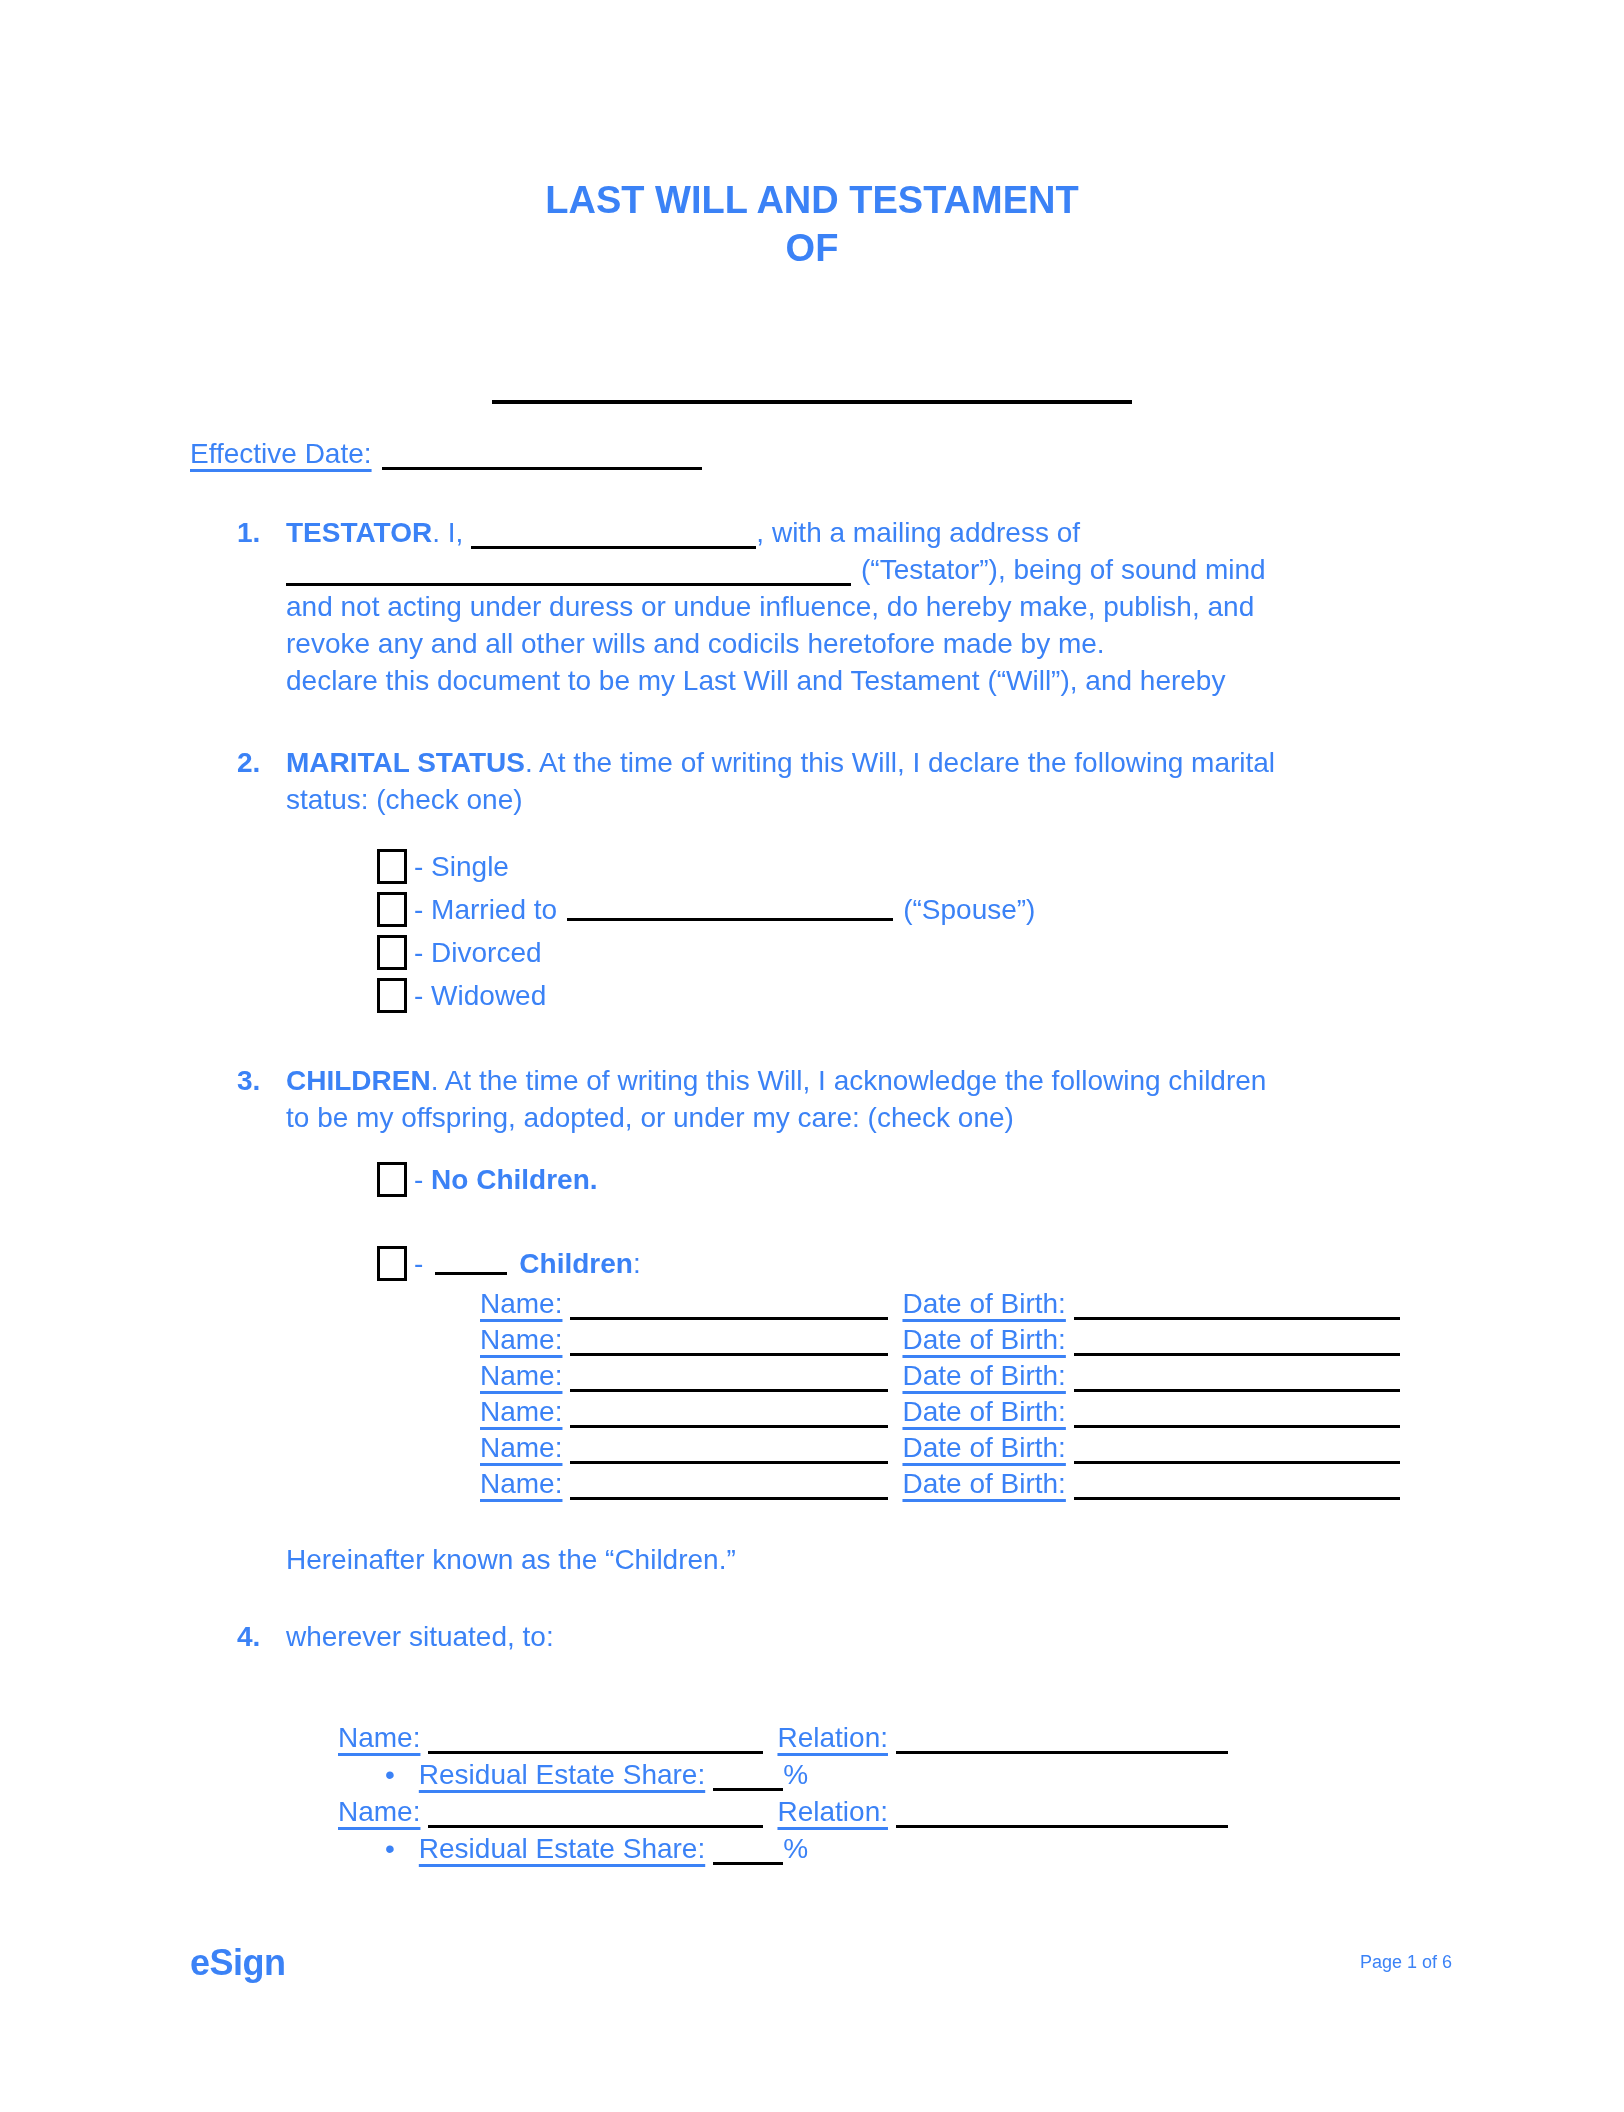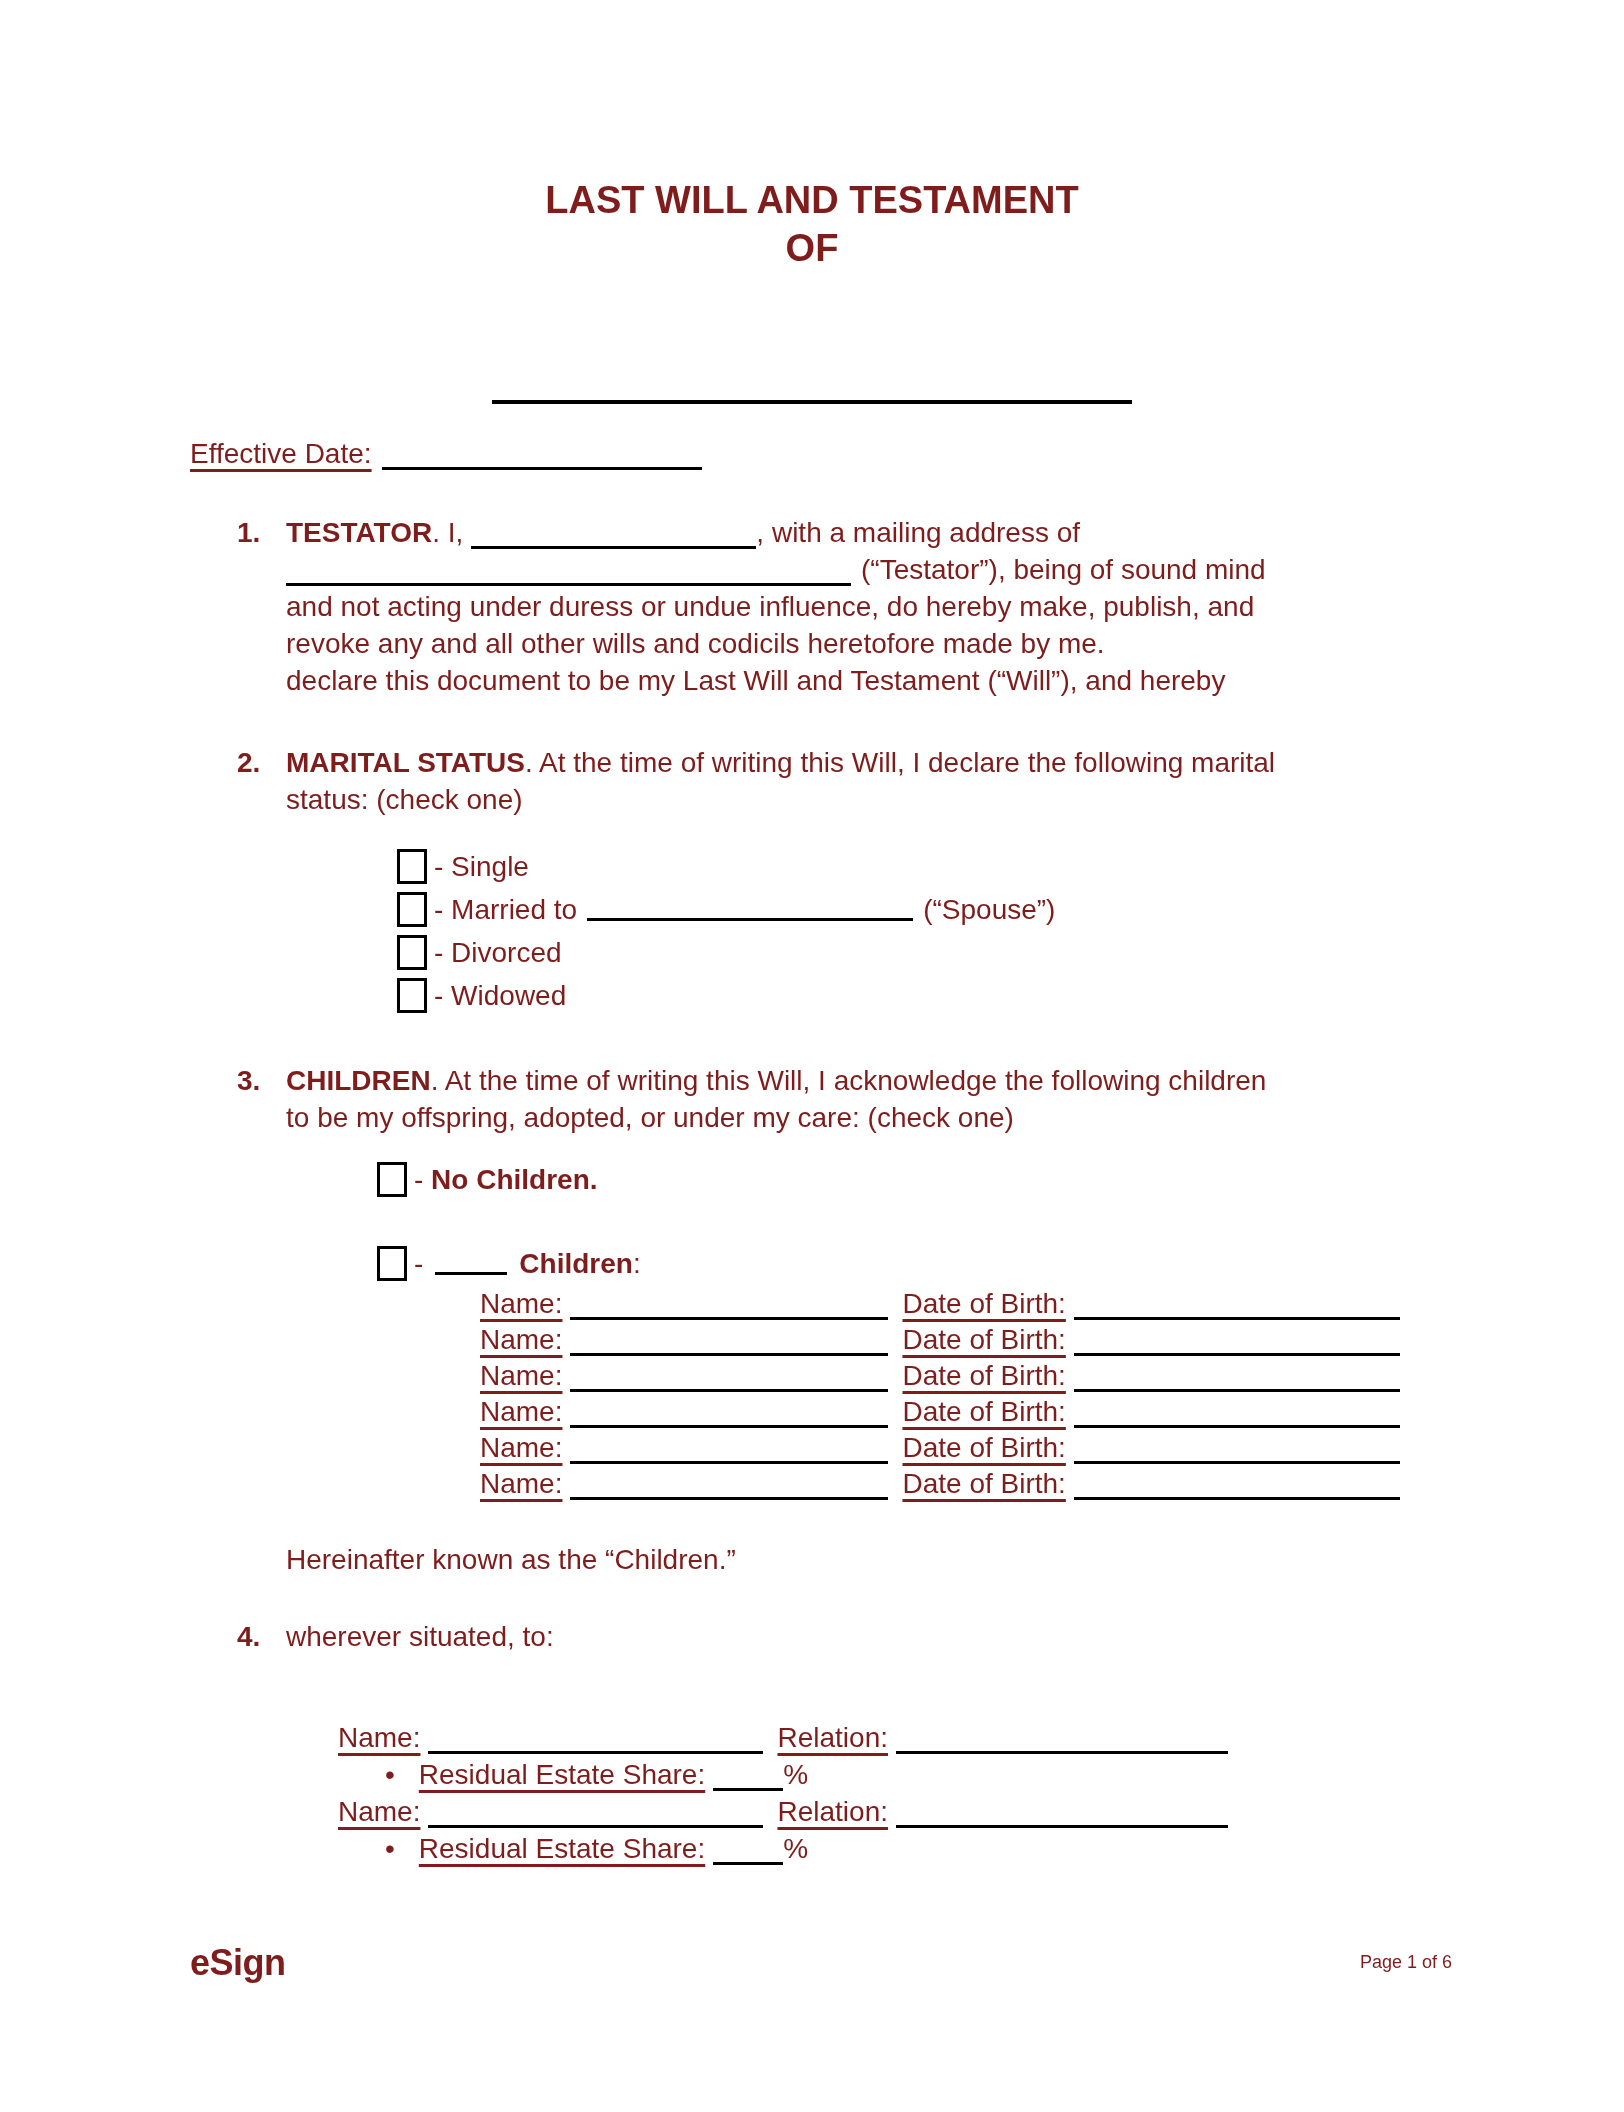--- a/index.html
+++ b/index.html
@@ -1,20 +1,20 @@
 <!DOCTYPE html>
 <html><head>
 <meta charset="utf-8">
 <style>
   html,body { margin:0; padding:0; background:#ffffff; }
   .page {
     position:relative;
     width:1624px; height:2112px;
     background:#ffffff;
-    color:#7f1d1d;
+    color:#3b82f6;
     font-family:"Liberation Sans", sans-serif;
     font-size:28px;
     overflow:hidden;
   }
   .nowrap { white-space:nowrap; }
 
   
   .title {
     position:absolute; top:176px; left:0; width:100%;
     text-align:center; font-weight:bold; font-size:38px; line-height:48px;
@@ -125,21 +125,21 @@
   </div>
 
   <div class="sec" style="top:744px;">
     <span class="num">2.</span>
     <div class="nowrap">
       <span class="b">MARITAL STATUS</span><span>. At the time of writing this Will, I declare the following marital</span>
     </div>
     <div class="nowrap">status: (check one)</div>
   </div>
 
-  <div class="optgroup" style="top:845px;margin-left:20px;">
+  <div class="optgroup" style="top:845px;">
     <div class="opt-row">
       <span class="checkbox"></span>
       <span>- Single</span>
     </div>
     <div class="opt-row">
       <span class="checkbox"></span>
       <span>- Married to</span>
       <span class="blank w-spouse"></span>
       <span>(“Spouse”)</span>
     </div>

